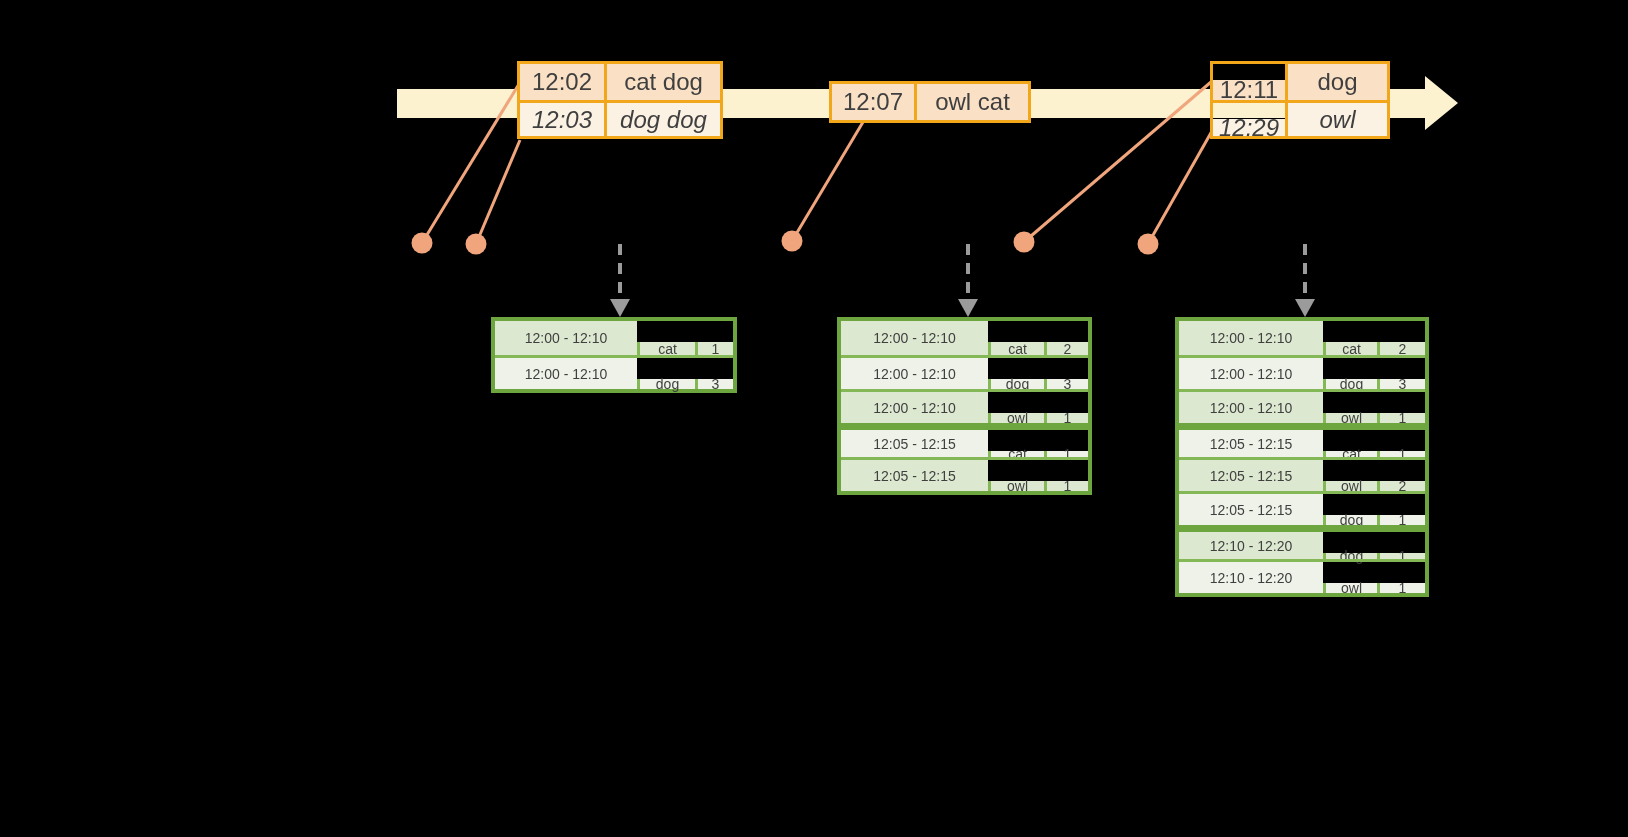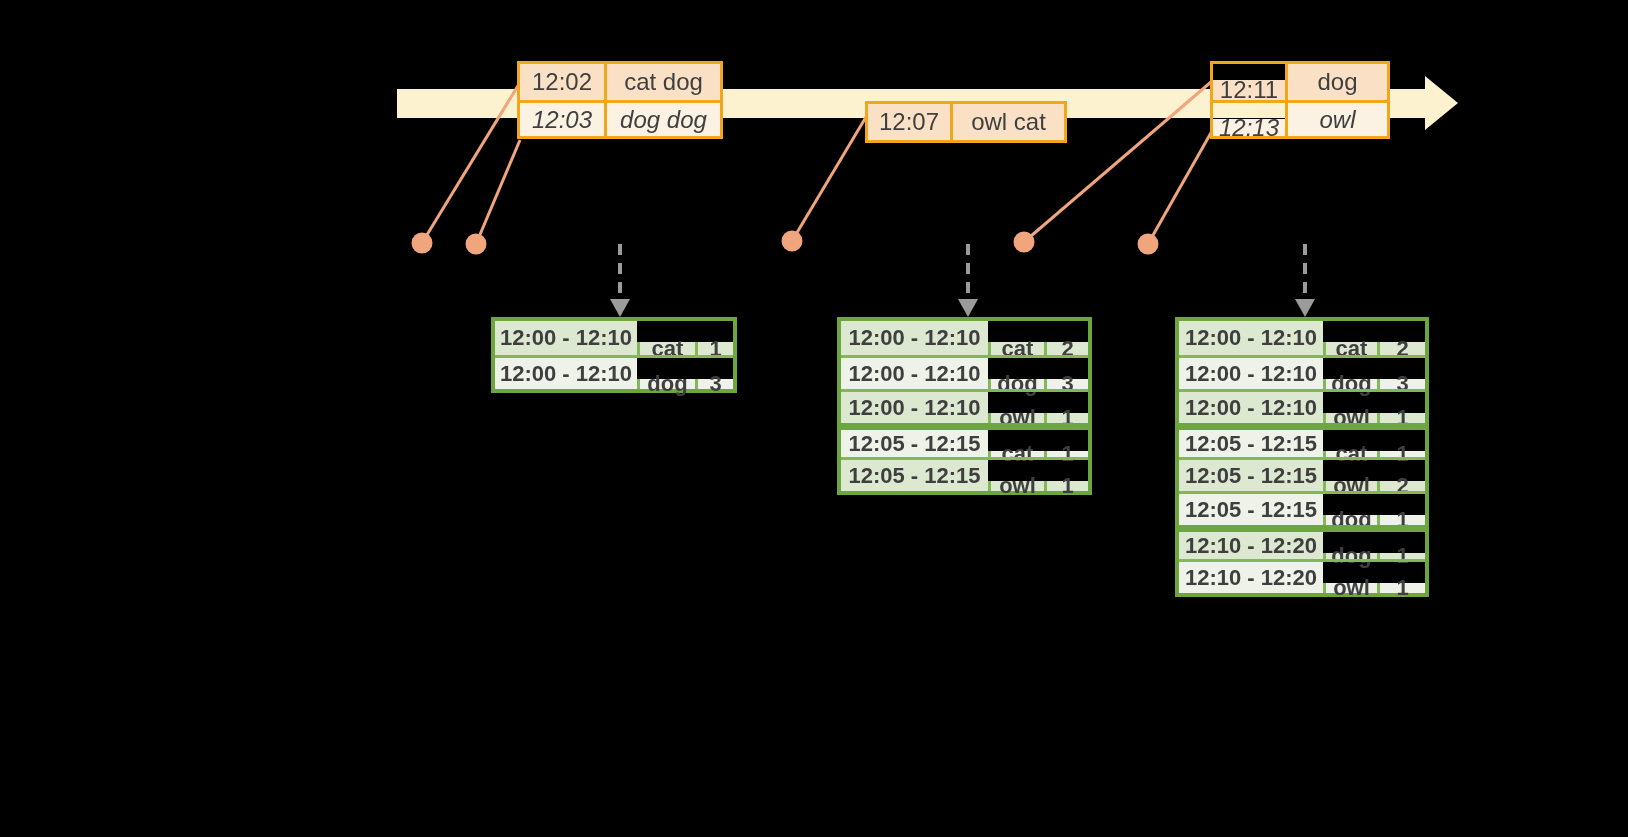--- a/index.html
+++ b/index.html
@@ -23,25 +23,25 @@
   .tcell { display:flex; align-items:center; justify-content:center; white-space:nowrap; }
 
   
   .etable { border:3px solid var(--event-border); font-size:24px; }
   .etable .trow { height:36px; }
   .etable .trow + .trow { border-top:3px solid var(--event-border);font-style:italic; }
   .etable .tcell + .tcell { border-left:3px solid var(--event-border); }
   .etable .trow:nth-child(odd)  .tcell { background:var(--event-fill-dark); }
   .etable .trow:nth-child(even) .tcell { background:var(--event-fill-light); }
   .et1 { left:517px;  top:61px; } .et1 .col-time{width:84px;} .et1 .col-words{width:116px;}
-  .et2 { left:865px;  top:81px;margin-top:20px; } .et2 .col-time{width:82px;} .et2 .col-words{width:114px;}
+  .et2 { left:829px;  top:81px; } .et2 .col-time{width:82px;} .et2 .col-words{width:114px;}
   .et3 { left:1210px; top:61px; } .et3 .col-time{width:72px;margin-top:16px;} .et3 .col-words{width:102px;}
 
   
-  .gtable { border:4px solid var(--result-border); font-size:22px;font-weight:bold; }
+  .gtable { border:4px solid var(--result-border); font-size:14px; }
   .gtable .trow { height:34px; }
   .gtable .trow + .trow { border-top:3px solid var(--result-grid); }
   .gtable .trow.group-start { border-top:7px solid var(--result-border); }
   .gtable .tcell + .tcell { border-left:3px solid var(--result-grid);margin-top:21px; }
   .gtable .trow:nth-child(odd)  .tcell { background:var(--result-fill-dark); }
   .gtable .trow:nth-child(even) .tcell { background:var(--result-fill-light); }
   .gt1 { left:491px;  top:317px; } .gt1 .col-window{width:142px;} .gt1 .col-word{width:58px;} .gt1 .col-count{width:38px;}
   .gt2 { left:837px;  top:317px; } .gt2 .col-window{width:147px;} .gt2 .col-word{width:56px;} .gt2 .col-count{width:44px;}
   .gt3 { left:1175px; top:317px; } .gt3 .col-window{width:144px;} .gt3 .col-word{width:54px;} .gt3 .col-count{width:48px;}
 </style>
@@ -95,21 +95,21 @@
         <div class="tcell col-time">12:07</div>
         <div class="tcell col-words">owl cat</div>
       </div>
     </div>
   <div class="dtable etable et3">
       <div class="trow">
         <div class="tcell col-time">12:11</div>
         <div class="tcell col-words">dog</div>
       </div>
       <div class="trow">
-        <div class="tcell col-time">12:13</div>
+        <div class="tcell col-time">12:29</div>
         <div class="tcell col-words">owl</div>
       </div>
     </div>
 
   <div class="dtable gtable gt1">
       <div class="trow">
         <div class="tcell col-window">12:00 - 12:10</div>
         <div class="tcell col-word">cat</div>
         <div class="tcell col-count">1</div>
       </div>

